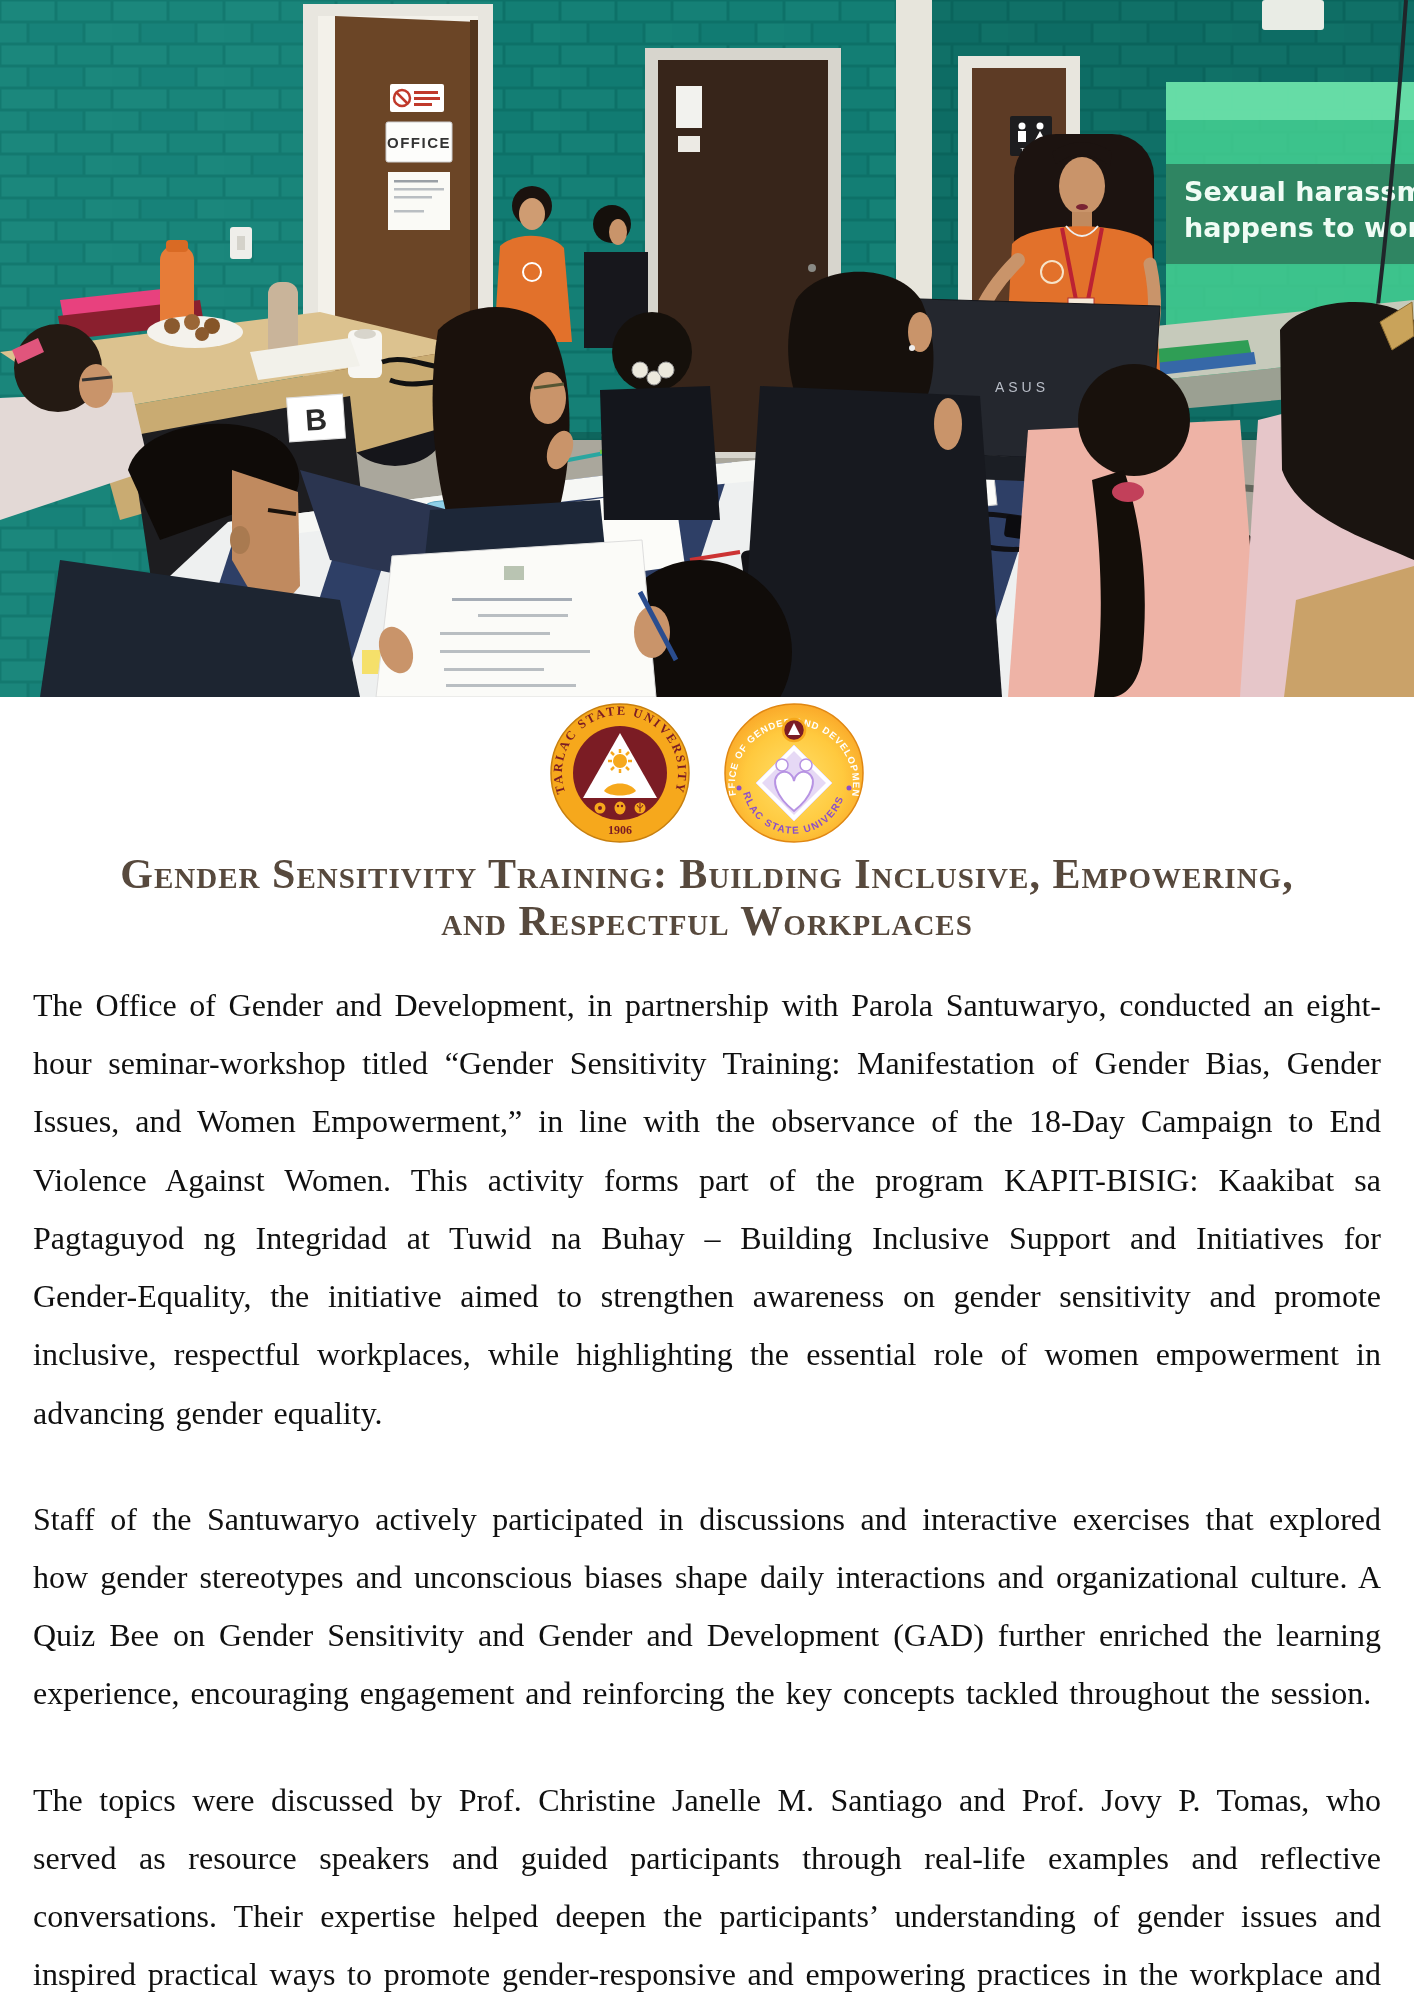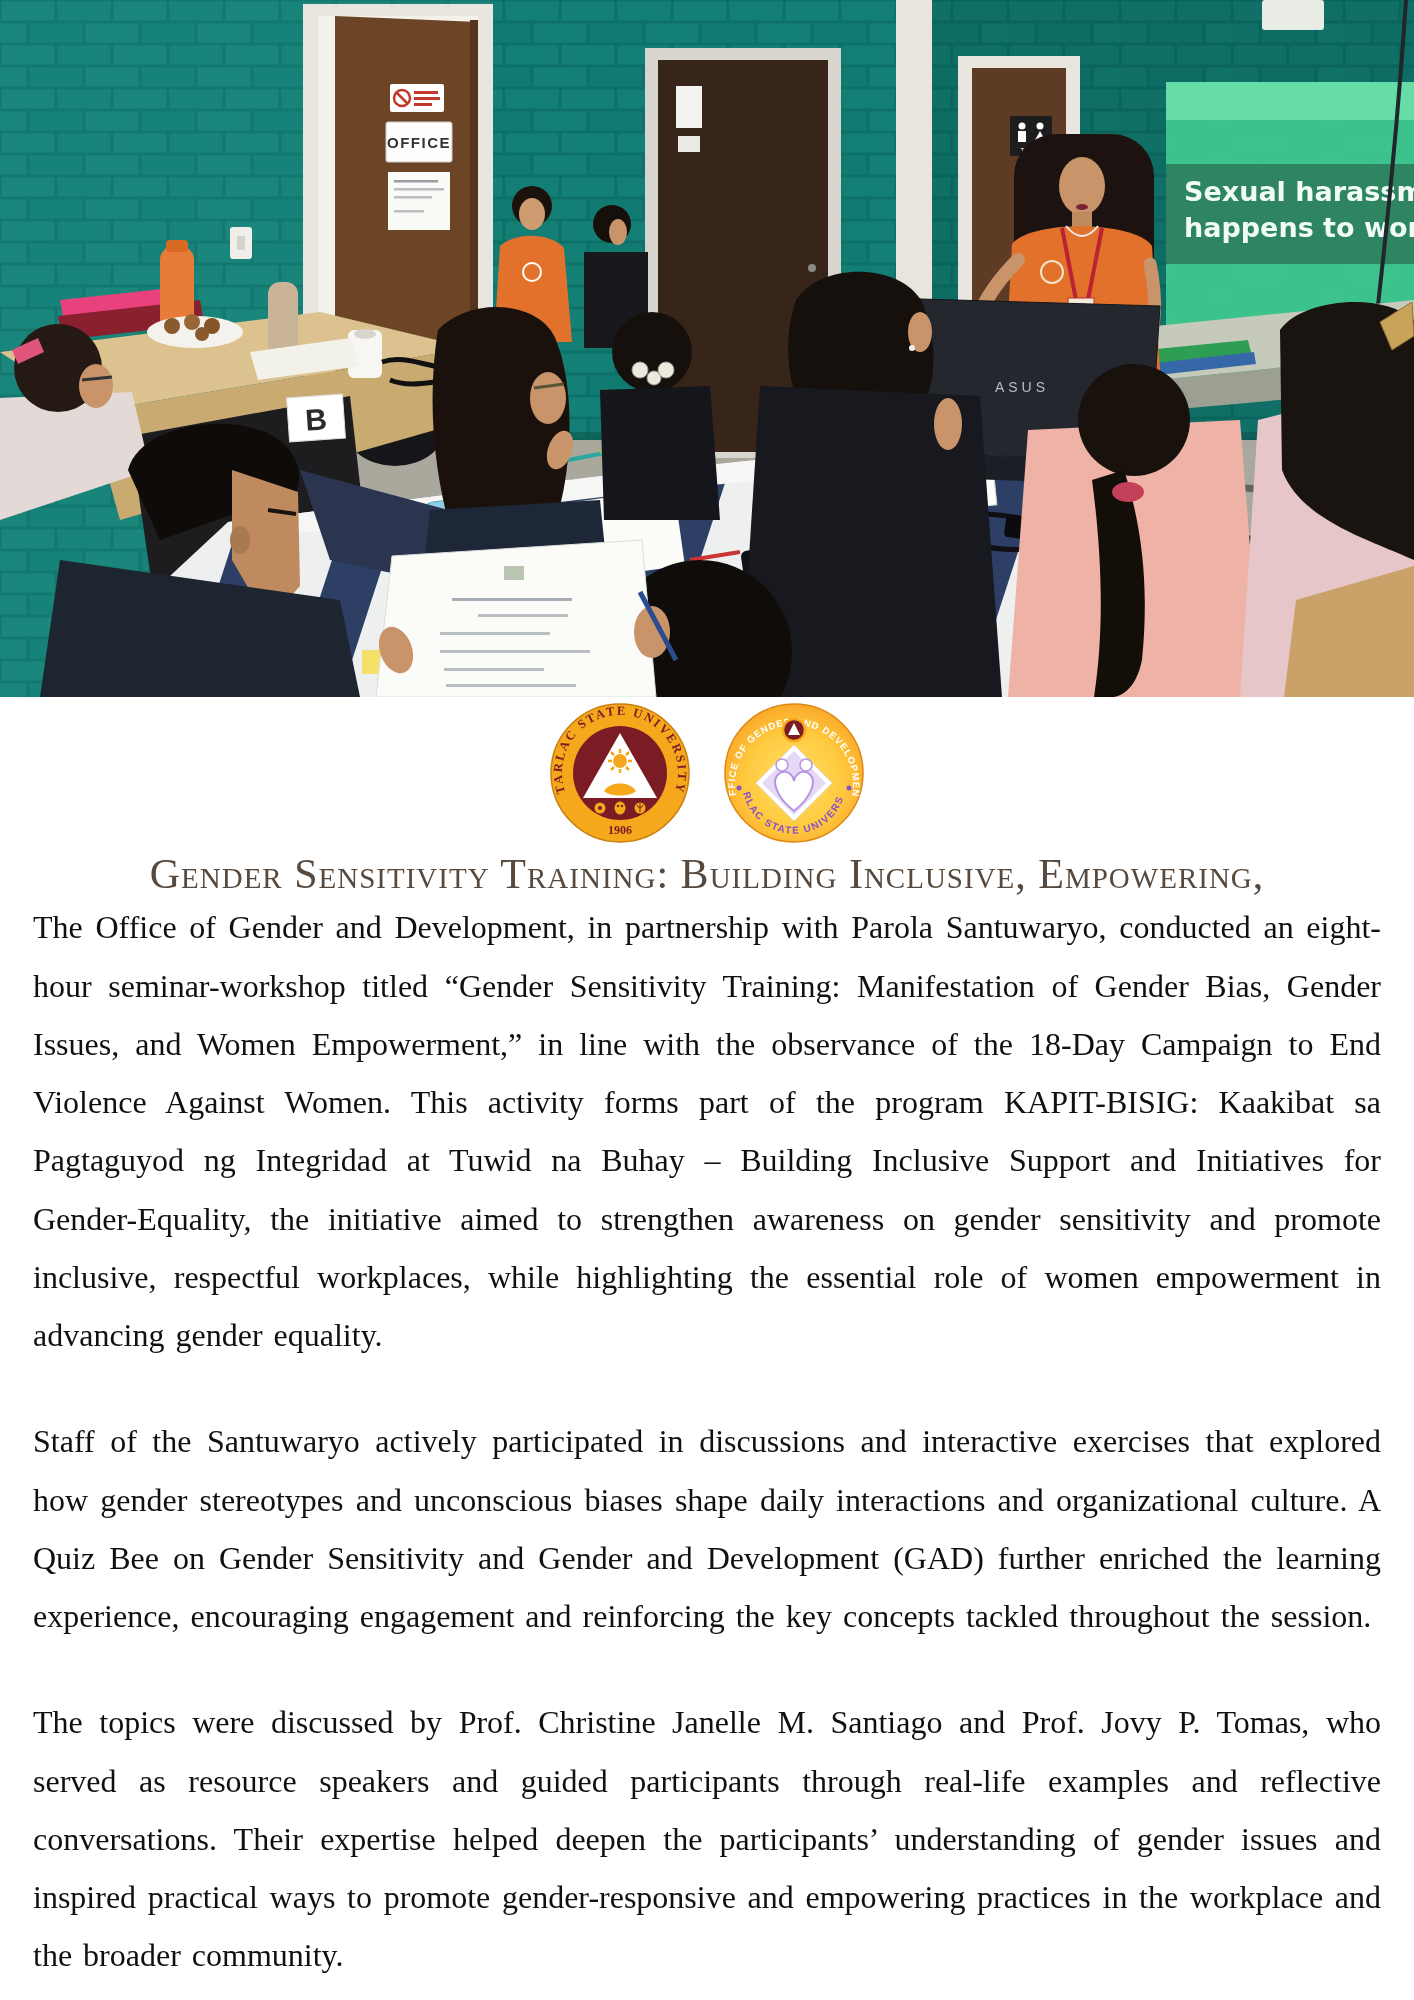--- a/index.html
+++ b/index.html
@@ -1,21 +1,21 @@
 <!DOCTYPE html>
 <html><head>
 <meta charset="utf-8">
 <style>
   html,body{margin:0;padding:0;background:#fff;}
   body{width:1414px;height:2000px;overflow:hidden;font-family:"Liberation Serif",serif;color:#101010;}
   .photo{width:1414px;height:697px;display:block;text-align:right;}
   .photo svg{display:block;}
   .logos{display:flex;justify-content:center;align-items:center;gap:34px;margin:6px 0 2px;}
   .content{padding:0 33px;}
-  h1.title{margin:8px 0 0;text-align:center;font-size:42px;line-height:1.13;font-weight:400;
+  h1.title{margin:8px 0 30px;text-align:center;font-size:42px;line-height:1.13;font-weight:700;
            font-variant:small-caps;letter-spacing:1px;color:#57493d;}
   .body p{font-size:32px;line-height:1.82;text-align:justify;margin:0 0 48px;word-spacing:3px;}
   .body p:last-child{margin-bottom:0;}
   text{user-select:none;}
 </style>
 </head>
 <body>
 
 <figure class="photo" style="margin:0">
 <svg width="1414" height="697" viewBox="0 0 1414 697">
@@ -381,19 +381,20 @@
     <circle cx="125" cy="85" r="2.5" fill="#8b4fc9"></circle>
     <text font-family="Liberation Sans, sans-serif" font-size="10" font-weight="bold" fill="#8b4fc9" letter-spacing="1.5">
       <textPath href="#ogadBottom" startOffset="50%" text-anchor="middle">TARLAC STATE UNIVERSITY</textPath>
     </text>
   </svg>
 </div>
 
 <div class="content">
   <h1 class="title">
     <span>Gender Sensitivity Training: Building Inclusive, Empowering,</span><br>
+    <span>and Respectful Workplaces</span>
   </h1>
   <div class="body">
     <p>The Office of Gender and Development, in partnership with Parola Santuwaryo, conducted an eight-hour seminar-workshop titled “Gender Sensitivity Training: Manifestation of Gender Bias, Gender Issues, and Women Empowerment,” in line with the observance of the 18-Day Campaign to End Violence Against Women. This activity forms part of the program KAPIT-BISIG: Kaakibat sa Pagtaguyod ng Integridad at Tuwid na Buhay – Building Inclusive Support and Initiatives for Gender-Equality, the initiative aimed to strengthen awareness on gender sensitivity and promote inclusive, respectful workplaces, while highlighting the essential role of women empowerment in advancing gender equality.</p>
     <p>Staff of the Santuwaryo actively participated in discussions and interactive exercises that explored how gender stereotypes and unconscious biases shape daily interactions and organizational culture. A Quiz Bee on Gender Sensitivity and Gender and Development (GAD) further enriched the learning experience, encouraging engagement and reinforcing the key concepts tackled throughout the session.</p>
     <p>The topics were discussed by Prof. Christine Janelle M. Santiago and Prof. Jovy P. Tomas, who served as resource speakers and guided participants through real-life examples and reflective conversations. Their expertise helped deepen the participants’ understanding of gender issues and inspired practical ways to promote gender-responsive and empowering practices in the workplace and the broader community.</p>
   </div>
 </div>
 
 </body></html>

